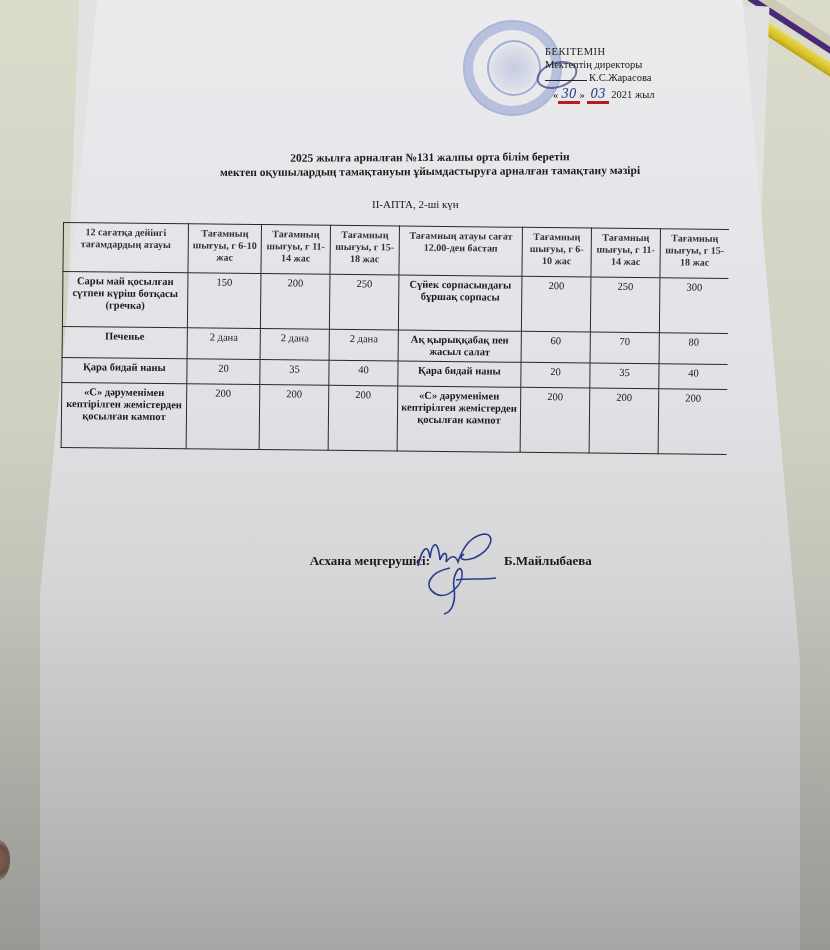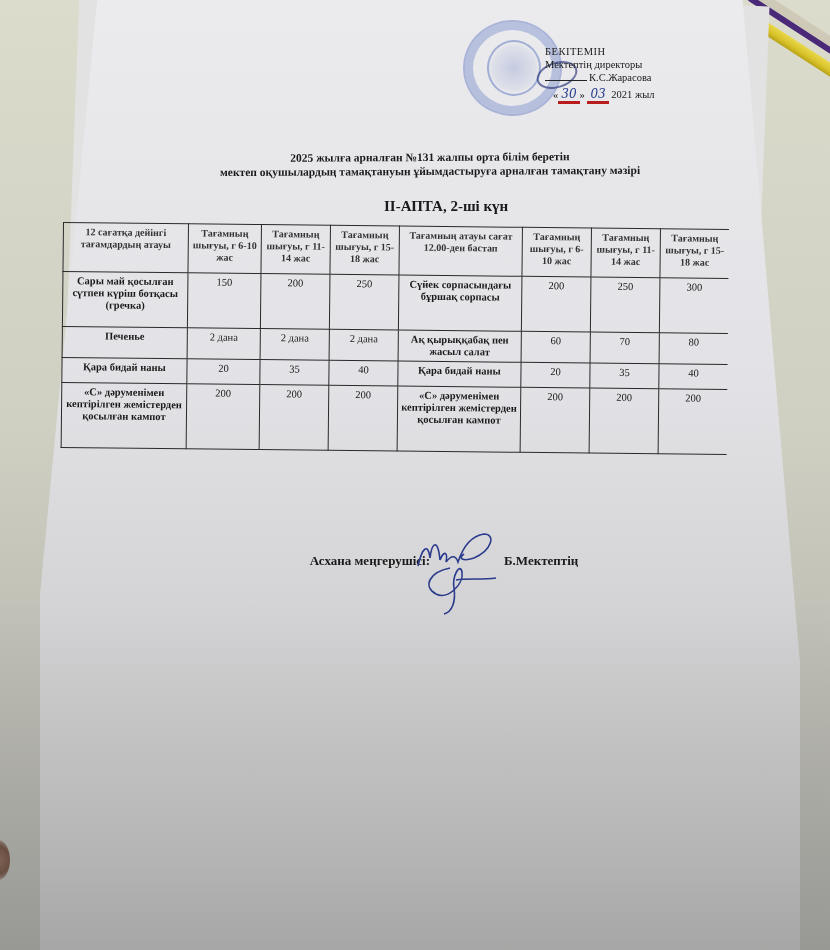--- a/index.html
+++ b/index.html
@@ -69,21 +69,21 @@
     transform: rotate(-18deg);
   }
 
   
   .title-block {
     position: absolute; left: 170px; top: 150px; width: 520px;
     text-align: center; font-weight: bold; font-size: 11.5px; line-height: 14px;
     transform: rotate(-0.3deg);
   }
   .week {
-    position: absolute; left: 384px; top: 198px; font-weight: bold; font-size: 15px;
+    position: absolute; left: 372px; top: 198px; font-weight: normal; font-size: 11px;
   }
 
   
   .menu-table {
     position: absolute; left: 63px; top: 222px;
     border-collapse: collapse; font-size: 10.5px; line-height: 12px;
     transform: rotate(0.6deg); transform-origin: top left;
   }
   .menu-table td, .menu-table th {
     border: 1px solid #2a2a2a; text-align: center; vertical-align: top;
@@ -208,21 +208,21 @@
       <td>200</td>
       <td>200</td>
       <td>200</td>
     </tr>
   </tbody>
     </table>
 
   <div class="signs">
     <div class="sign-row">
       <span class="sign-role">Асхана меңгерушісі:</span>
-      <span class="sign-name">Б.Мектептің</span>
+      <span class="sign-name">Б.Майлыбаева</span>
     </div>
   </div>
 
   <svg class="scribble" style="left:412px; top:528px;" width="90" height="88" viewBox="0 0 90 88">
     <path d="M6 38 C10 20 16 14 18 30 C20 14 26 10 28 32 C32 22 36 24 34 34 C40 26 44 28 46 34 C50 22 58 8 72 6 C84 6 80 22 62 30 C50 34 46 30 52 26" fill="none" stroke="#2a3a8c" stroke-width="1.6"></path>
     <path d="M38 40 C18 44 10 58 24 66 C36 72 52 56 50 44 C48 34 40 48 42 60 C44 74 40 84 32 86 M44 52 C56 50 70 52 84 50" fill="none" stroke="#2a3a8c" stroke-width="1.6"></path>
   </svg>
 
   <div class="finger"></div>
   <div class="paper-shade"></div>

